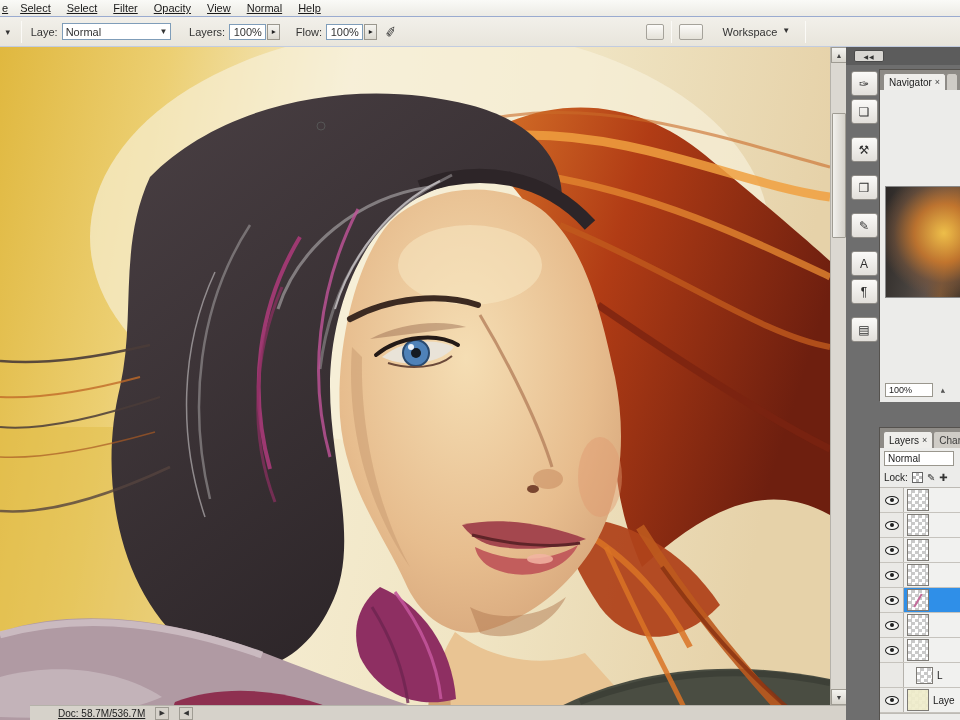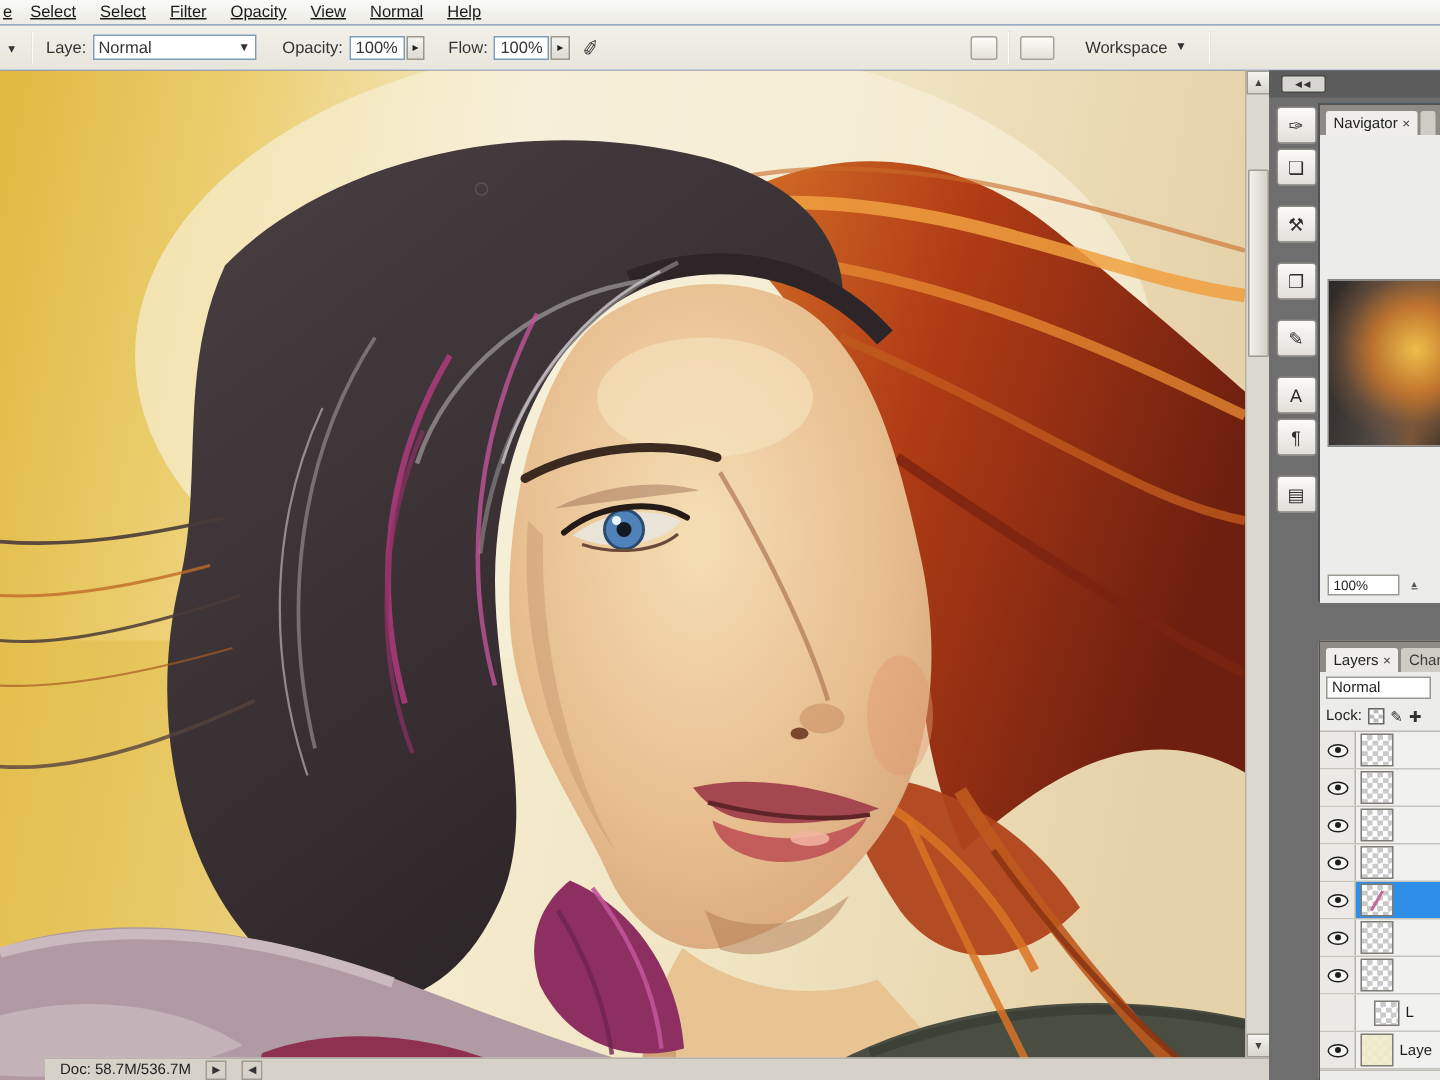--- a/index.html
+++ b/index.html
@@ -48,21 +48,21 @@
   .scroll-btn { position:absolute; left:0; width:16px; height:16px;
     background:linear-gradient(#f4f3ef,#d8d5cd); border:1px solid #9f9c93;
     font-size:7px; color:#444; display:flex; align-items:center; justify-content:center; }
   #v-thumb { position:absolute; left:1px; top:66px; width:14px; height:125px;
     background:linear-gradient(90deg,#f2f1ed,#d4d1c9); border:1px solid #9f9c93; border-radius:1px; }
 
   
   #status-bar { position:absolute; left:30px; top:705px; width:816px; height:15px;
     background:#d6d2ca; border-top:1px solid #b5b2aa; display:flex; align-items:center;
     font-size:10px; color:#222; }
-  #status-doc { padding-left:10px; }
+  #status-doc { padding-left:28px;text-decoration:underline; }
   .status-btn { width:14px; height:13px; margin-left:10px; background:#d6d2ca;
     border:1px solid #9f9c93; font-size:7px; color:#333; display:flex; align-items:center; justify-content:center; }
   #h-scroll-track { flex:1; height:15px; background:#d6d2ca; }
 
   
   #dock { position:absolute; left:846px; top:47px; width:114px; height:673px; background:#6e6e6e; }
   #dock-top { position:absolute; left:0; top:0; width:114px; height:18px; background:#5c5c5c;
     display:flex; align-items:center; }
   #collapse-btn { margin-left:8px; width:30px; height:12px; background:#d8d6d2; border:1px solid #4a4a4a;
     border-radius:2px; font-size:6px; color:#333; display:flex; align-items:center; justify-content:center; letter-spacing:1px; }
@@ -156,21 +156,21 @@
 
   <div id="options-bar">
     <span class="partial-arrow">▾</span>
     <span class="opt-sep"></span>
     <span class="opt-label">Laye:</span>
     <span class="combo">
       <span>Normal</span>
       <span class="arrow">▼</span>
     </span>
     <span style="width:16px"></span>
-    <span class="opt-label">Opacity:</span>
+    <span class="opt-label">Layers:</span>
     <span class="num-field">100%</span>
     <span class="spin-btn">▸</span>
     <span style="width:14px"></span>
     <span class="opt-label">Flow:</span>
     <span class="num-field">100%</span>
     <span class="spin-btn">▸</span>
     <span class="airbrush">✐</span>
     <span class="opt-spacer-a"></span>
     <span class="tool-icon-box"></span>
     <span class="opt-sep"></span>

